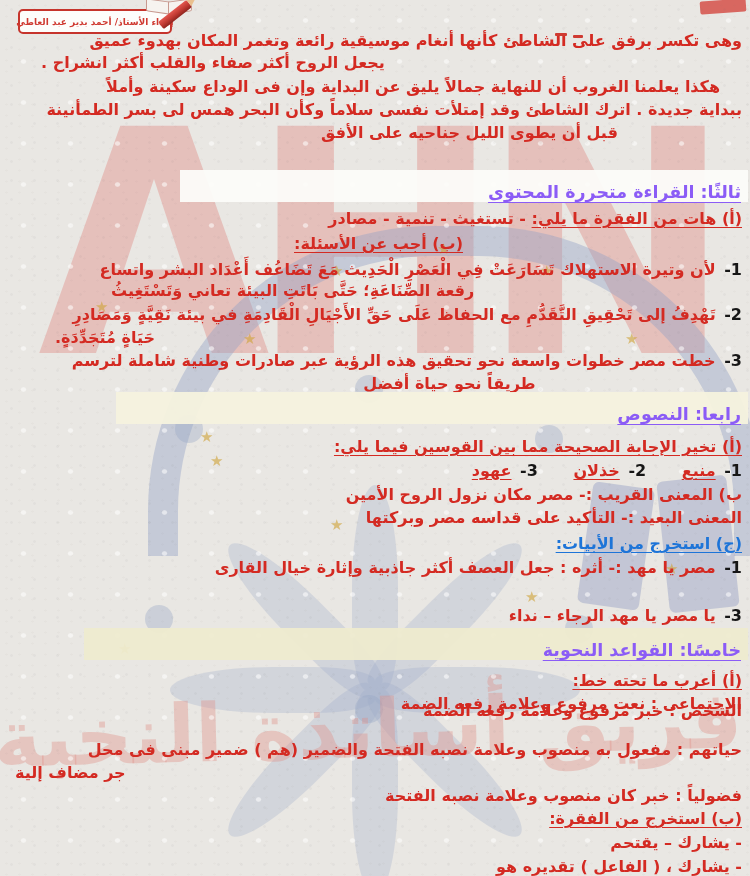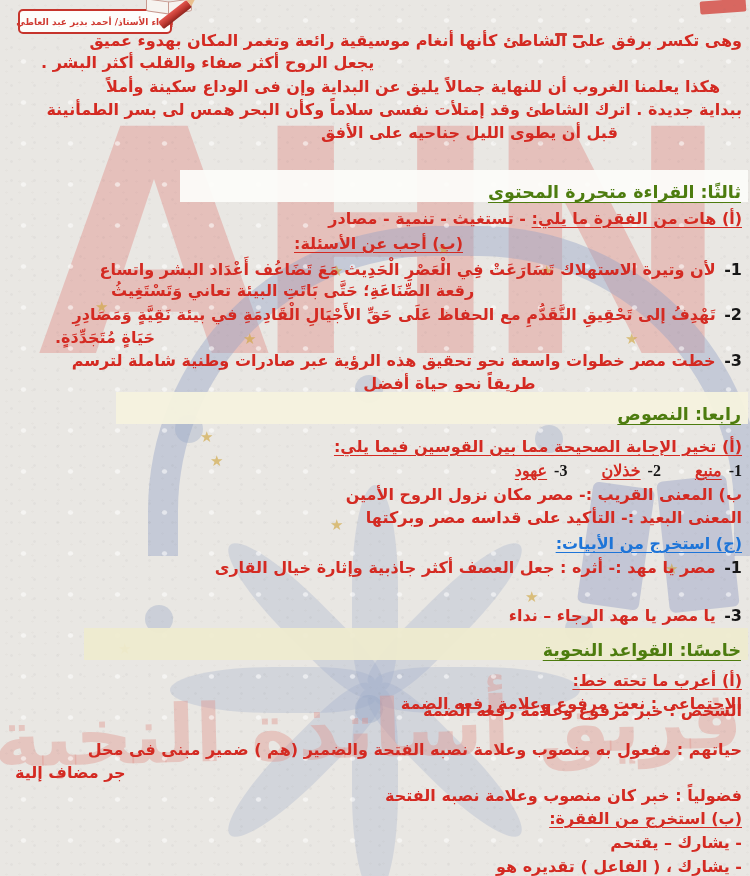--- a/index.html
+++ b/index.html
@@ -87,21 +87,21 @@
   .choice:last-child{margin-left:0;}
 
   .strip{
     position:absolute;right:2px;height:32px;z-index:2;
     display:flex;align-items:center;padding:0 7px;
   }
   .strip-white{background:rgba(252,252,249,.95);}
   .strip-cream1{background:rgba(245,242,222,.95);}
   .strip-cream2{background:rgba(238,235,207,.95);}
   .heading{
-    font-size:17.5px;font-weight:bold;color:#4d7c0f;
+    font-size:17.5px;font-weight:bold;color:#8b5cf6;
     text-decoration:underline;text-underline-offset:4px;white-space:nowrap;margin-top:12px;
   }
 </style>
 </head>
 <body>
 
 <div class="page">
 
   <div class="wm wm-letters">AHN</div>
   <div class="wm wm-arch"></div>
@@ -146,21 +146,21 @@
   </div>
   <div class="pencil"></div>
   <div class="book">
       <span class="lf"></span>
       <span class="rt"></span>
     </div>
   <div class="dash" style="top:33px;left:555px;width:12px;"></div>
   <div class="dash" style="top:35px;left:573px;width:10px;"></div>
 
   <div class="ln" style="top:30px;">وهى تكسر برفق على الشاطئ كأنها أنغام موسيقية رائعة وتغمر المكان بهدوء عميق</div>
-  <div class="ln alignL" style="top:52px;left:34px;">يجعل الروح أكثر صفاء والقلب أكثر البشر .</div>
+  <div class="ln alignL" style="top:52px;left:34px;">يجعل الروح أكثر صفاء والقلب أكثر انشراح .</div>
   <div class="ln" style="top:76px;right:30px;">هكذا يعلمنا الغروب أن للنهاية جمالاً يليق عن البداية وإن فى الوداع سكينة وأملاً</div>
   <div class="ln" style="top:99px;">ببداية جديدة . اترك الشاطئ وقد إمتلأت نفسى سلاماً وكأن البحر همس لى بسر الطمأنينة</div>
   <div class="ln alignC" style="top:122px;left:190px;">قبل أن يطوى الليل جناحيه على الأفق</div>
 
   <div class="strip strip-white" style="top:170px;left:180px;">
     <span class="heading">ثالثًا: القراءة متحررة المحتوى</span>
   </div>
   <div class="ln" style="top:208px;">
     <span class="u">(أ) هات من الفقرة ما يلي:</span>
     <span>- تستغيث - تنمية - مصادر</span>
@@ -183,21 +183,21 @@
     <span>خطت مصر خطوات واسعة نحو تحقيق هذه الرؤية عبر صادرات وطنية شاملة لترسم</span>
   </div>
   <div class="ln alignC" style="top:373px;left:150px;">طريقاً نحو حياة أفضل</div>
 
   <div class="strip strip-cream1" style="top:392px;left:116px;">
     <span class="heading">رابعا: النصوص</span>
   </div>
   <div class="ln" style="top:436px;">
     <span class="u">(أ) تخير الإجابة الصحيحة مما بين القوسين فيما يلي:</span>
   </div>
-  <div class="ln" style="top:460px;font-family:Liberation Serif, serif;">
+  <div class="ln" style="top:460px;">
     <span class="choice">
       <span class="num">1-</span>
       <span class="u">منبع</span>
     </span>
     <span class="choice">
       <span class="num">2-</span>
       <span class="u">خذلان</span>
     </span>
     <span class="choice">
       <span class="num">3-</span>

